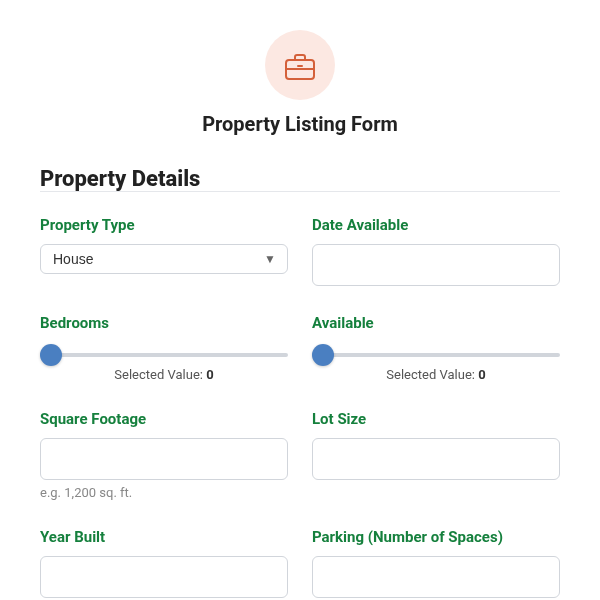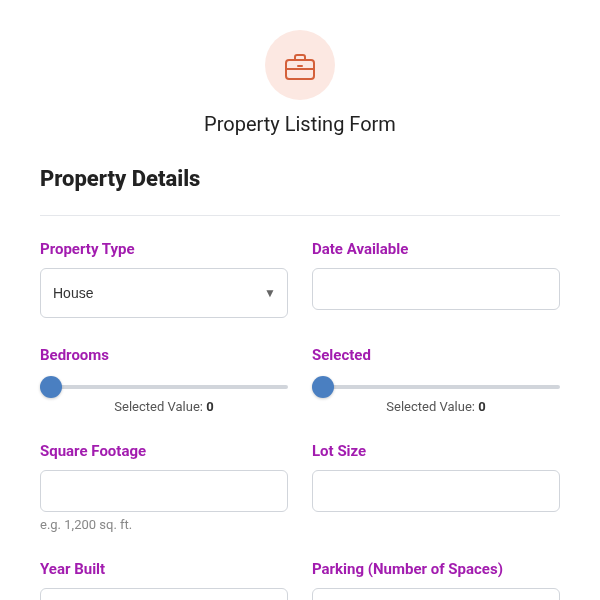--- a/index.html
+++ b/index.html
@@ -39,29 +39,28 @@
       margin-bottom: 12px;
     }
 
     .briefcase-icon {
       width: 36px;
       height: 36px;
     }
 
     .form-title {
       font-size: 20px;
-      font-weight: 400;
+      font-weight: 700;
       color: #222;
     }
 
     .section-title {
       font-size: 22px;
       font-weight: 800;
       color: #222;
-      margin-bottom: 24px;
     }
 
     .divider {
       border: none;
       border-top: 1px solid #e5e7eb;
       margin-bottom: 24px;
     }
 
     .form-row {
       display: flex;
@@ -70,21 +69,21 @@
     }
 
     .form-group {
       flex: 1;
     }
 
     .form-label {
       display: block;
       font-size: 15px;
       font-weight: 700;
-      color: #a21caf;
+      color: #15803d;
       margin-bottom: 10px;
     }
 
     .form-input {
       width: 100%;
       height: 42px;
       border: 1px solid #d1d5db;
       border-radius: 6px;
       padding: 0 12px;
       font-size: 14px;
@@ -92,21 +91,21 @@
       background: #fff;
       outline: none;
     }
 
     .select-wrapper {
       position: relative;
     }
 
     .form-select {
       width: 100%;
-      height: 50px;
+      height: 30px;
       border: 1px solid #d1d5db;
       border-radius: 6px;
       padding: 0 12px;
       font-size: 14px;
       color: #333;
       background: #fff;
       outline: none;
       appearance: none;
       cursor: pointer;
     }
@@ -216,21 +215,21 @@
 
   <div class="form-row">
     <div class="form-group">
       <label class="form-label">Bedrooms</label>
       <div class="slider-container">
         <input type="range" class="slider" min="0" max="10" value="0" style="">
         <p class="slider-value">Selected Value: <span>0</span></p>
       </div>
     </div>
     <div class="form-group">
-      <label class="form-label">Selected</label>
+      <label class="form-label">Available</label>
       <div class="slider-container">
         <input type="range" class="slider" min="0" max="10" value="0" style="">
         <p class="slider-value">Selected Value: <span>0</span></p>
       </div>
     </div>
   </div>
 
   <div class="form-row">
     <div class="form-group">
       <label class="form-label">Square Footage</label>

